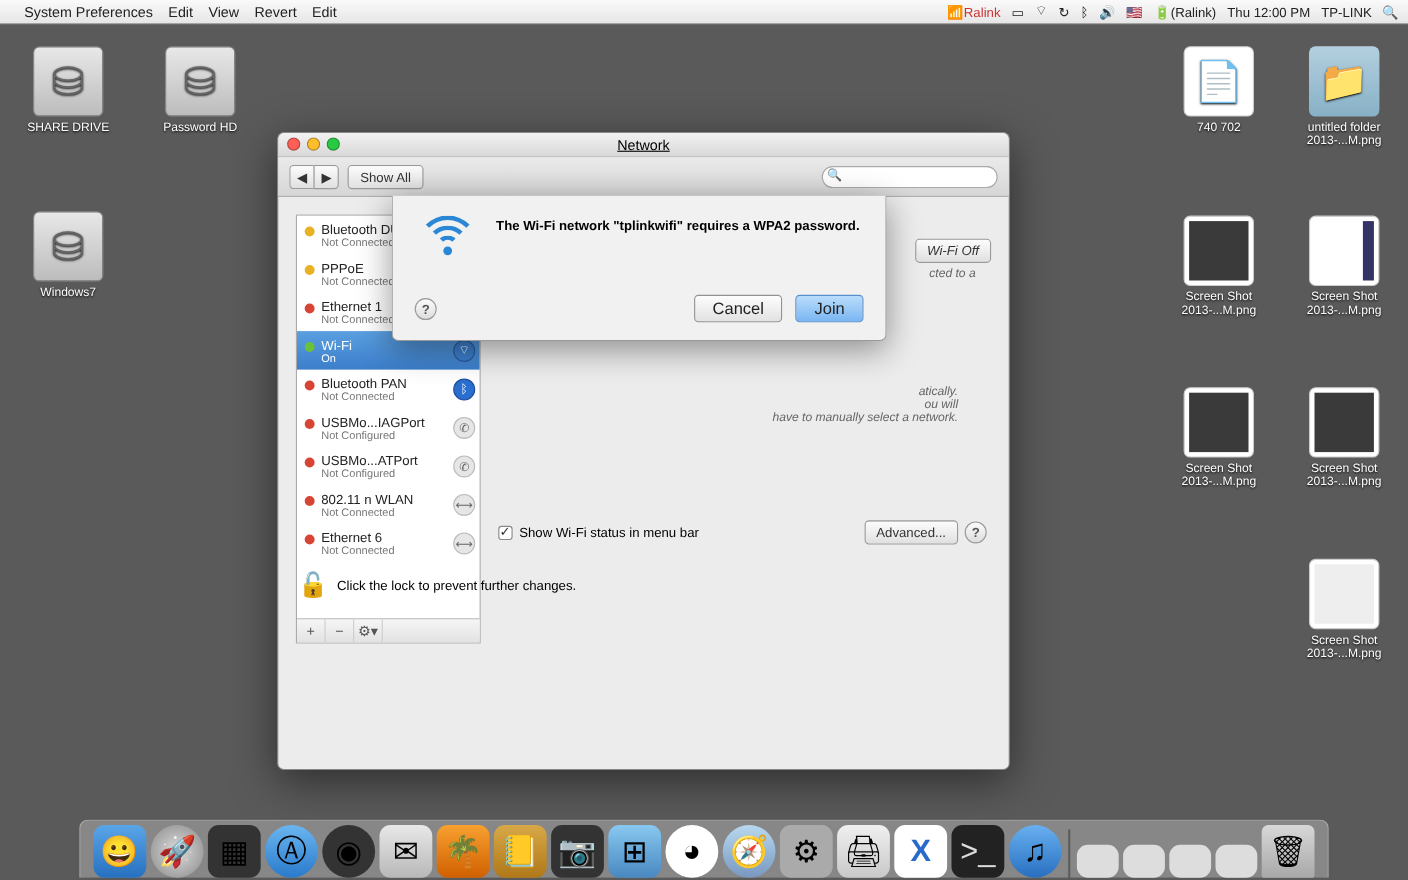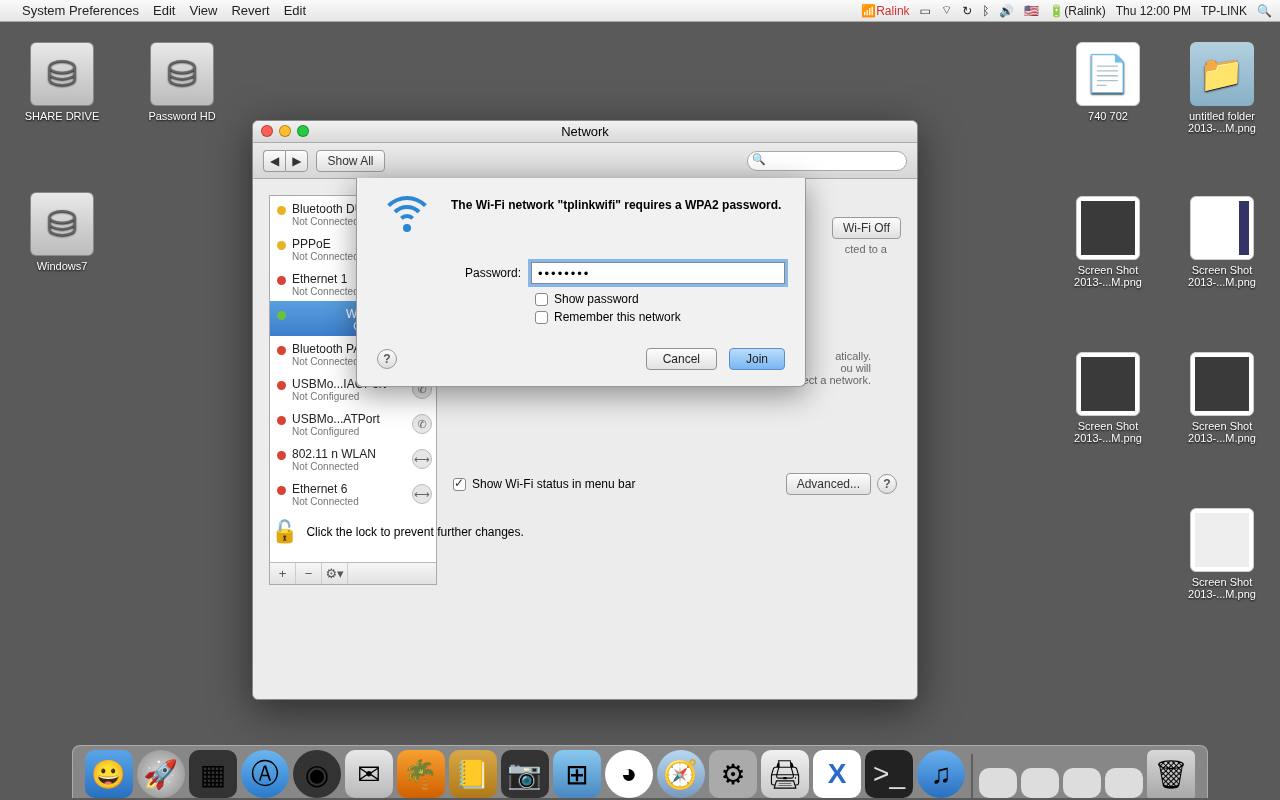--- a/index.html
+++ b/index.html
@@ -17,49 +17,49 @@
 .desktop-icon { position: absolute; width: 100px; text-align: center; color: #fff; font-size: 11px; text-shadow: 0 1px 2px #000; }
 .desktop-icon .glyph { width: 64px; height: 64px; margin: 0 auto 4px; background: #c8c8c8; border-radius: 6px; display:flex; align-items:center; justify-content:center; font-size: 36px; color:#666; }
 .desktop-icon.hd .glyph { background: linear-gradient(#e8e8e8,#bcbcbc); border: 1px solid #888; }
 .desktop-icon.file .glyph { background: #fff; border:1px solid #ccc; }
 .desktop-icon.folder .glyph { background: linear-gradient(#b3d0df,#87b0c6); }
 .desktop-icon.thumb .glyph { background: #fff; border:1px solid #ccc; padding:4px; }
 .desktop-icon.thumb .glyph .inner { width:100%; height:100%; background:#3a3a3a; }
 
 
 .window { position: absolute; left: 252px; top: 120px; width: 666px; height: 580px; background: #ececec; border: 1px solid #888; border-radius: 6px; box-shadow: 0 10px 40px rgba(0,0,0,0.5); }
-.titlebar { height: 22px; background: linear-gradient(#f2f2f2,#d8d8d8); border-bottom: 1px solid #aaa; border-radius: 6px 6px 0 0; display:flex; align-items:center; justify-content:center; font-size:13px; position: relative; }
+.titlebar { height: 22px; background: linear-gradient(#f2f2f2,#d8d8d8); border-bottom: 1px solid #aaa; border-radius: 6px 6px 0 0; display:flex; align-items:center; justify-content:center; font-size:13px; position: relative; text-decoration: underline; }
 .traffic { position:absolute; left:8px; top:4px; display:flex; gap:6px; }
 .traffic span { width: 12px; height:12px; border-radius:50%; border:1px solid rgba(0,0,0,0.3); }
 .tl-close{background:#ff5f57;} .tl-min{background:#ffbd2e;} .tl-max{background:#28ca42;}
 .toolbar { height: 36px; background: linear-gradient(#eaeaea,#d6d6d6); border-bottom:1px solid #aaa; display:flex; align-items:center; padding:0 10px; gap:8px; }
 .tbtn { background: linear-gradient(#fcfcfc,#e0e0e0); border:1px solid #9a9a9a; border-radius:4px; font-size:12px; padding:3px 10px; color:#333; }
 .nav-btns{display:flex;} .nav-btns .tbtn{padding:3px 6px;}
 .nav-btns .tbtn:first-child{border-radius:4px 0 0 4px; border-right:none;} .nav-btns .tbtn:last-child{border-radius:0 4px 4px 0;}
 .search { margin-left:auto; width: 160px; height:20px; border:1px solid #aaa; border-radius:10px; background:#fff; font-size:11px; padding-left:20px; position:relative;}
 .search::before{content:"🔍"; position:absolute; left:4px; top:1px; font-size:11px; color:#999;}
 
 .window-body { padding: 16px; position: relative; }
 
 .net-panel { display:flex; gap:14px; }
 .sidebar { width: 168px; background:#fff; border:1px solid #aaa; height: 390px; position:relative; }
 .sb-item { padding: 6px 8px 4px 22px; border-bottom: 0px; position:relative; }
 .sb-item .dot { position:absolute; left:7px; top:10px; width:9px; height:9px; border-radius:50%; }
 .dot.green{background:#6ac23b;} .dot.yellow{background:#e8b322;} .dot.red{background:#d74434;}
 .sb-item .name{font-size:12px; color:#222; white-space:nowrap; overflow:hidden; text-overflow:ellipsis;}
 .sb-item .stat{font-size:10px; color:#777;}
-.sb-item.selected{ background: linear-gradient(#5a9fe0,#3c7ecb); text-align: center; }
+.sb-item.selected{ background: linear-gradient(#5a9fe0,#3c7ecb); }
 .sb-item.selected .name,.sb-item.selected .stat{color:#fff;}
 .sb-item .proto-icon{position:absolute; right:4px; top:8px; width:20px; height:20px; border-radius:50%; background:#e6e6e6; border:1px solid #bbb; font-size:11px; display:flex; align-items:center; justify-content:center; color:#666;}
 .sb-item.selected .proto-icon{background:#3c7ecb;border-color:#2a5a99;color:#fff;}
 .sb-item.bt .proto-icon{background:#2a6fcf;color:#fff;border-color:#1a4a99;}
 .sb-footer{position:absolute;bottom:0;left:0;right:0;height:22px;background:linear-gradient(#f6f6f6,#e2e2e2);border-top:1px solid #bbb;display:flex;}
 .sb-footer span{width:26px;border-right:1px solid #ccc;text-align:center;font-size:13px;line-height:21px;color:#555;}
 
-.main-area { flex:1; position:relative; font-size:12px;}
+.main-area { flex:1; position:relative; font-size:12px;font-style:italic;}
 .status-row{position:absolute; top:22px; right:0; display:flex;align-items:center;gap:10px;}
 .help-btn{width:20px;height:20px;border-radius:50%;background:linear-gradient(#fcfcfc,#ddd);border:1px solid #999;font-size:12px;text-align:center;line-height:18px;color:#555;font-weight:bold;}
 .main-note{position:absolute; top:155px; left:70px; right:30px; font-size:11px; color:#666; text-align:right;}
 
 .show-status-row{position:absolute; bottom:106px; left:200px; right:20px; display:flex; align-items:center; font-size:12px; gap:6px;}
 .show-status-row .check{width:13px;height:13px;border:1px solid #888;border-radius:3px;background:#fff;position:relative;}
 .show-status-row .check.checked::after{content:"✓";position:absolute;left:0;top:-3px;font-size:12px;color:#333;}
 .adv-btn{margin-left:auto;}
 
 .lock-row{position:absolute; bottom:56px; left:18px; right:18px; display:flex; align-items:center; font-size:12px; gap:8px;}
@@ -78,21 +78,21 @@
 .wifi-dot{position:absolute;width:8px;height:8px;background:#2a87d6;border-radius:50%;left:26px;top:28px;}
 .sheet-msg{font-size:12px; font-weight:bold; flex:1; padding-top:2px;}
 .sheet-form{margin-top:18px; margin-left:74px;}
 .form-row{display:flex; align-items:center; gap:10px; margin-bottom:8px; font-size:12px;}
 .form-row label{width:70px; text-align:right;}
 .pwd-input{flex:1; height:22px; border:1px solid #888; background:#fff; padding:0 6px; font-size:13px; letter-spacing:2px; box-shadow: 0 0 0 3px rgba(90,160,230,0.7); outline:none;}
 .chk-row{display:flex;align-items:center;gap:6px;font-size:12px;margin-left:84px;margin-bottom:4px;}
 .chk{width:13px;height:13px;border:1px solid #888;border-radius:3px;background:#fff;}
 .sheet-btns{display:flex; justify-content:flex-end; gap:12px; margin-top:24px; align-items:center;}
 .sheet .help-btn{margin-right:auto;}
-.btn{background:linear-gradient(#fdfdfd,#e2e2e2); border:1px solid #929292; border-radius:4px; padding:3px 16px; font-size:12px; color:#222;text-align:right;}
+.btn{background:linear-gradient(#fdfdfd,#e2e2e2); border:1px solid #929292; border-radius:4px; padding:3px 16px; font-size:15px; color:#222;text-align:right;}
 .btn.primary{background:linear-gradient(#baddfb,#7ab6f2); border-color:#5a8fcf;}
 
 
 .dock{position:absolute; bottom:2px; left:50%; transform:translateX(-50%); display:flex; align-items:flex-end; gap:4px; padding:4px 12px 0; background: rgba(220,220,220,0.35); border-radius:8px 8px 0 0; border:1px solid rgba(255,255,255,0.3); border-bottom:none;}
 .dock-item{width:48px;height:48px;border-radius:10px;display:flex;align-items:center;justify-content:center;font-size:28px;position:relative;}
 .dock-sep{width:2px;height:44px;background:rgba(0,0,0,0.3);margin:0 2px;}
 .di-finder{background:linear-gradient(#5aa5e8,#2770c0);} 
 .di-launch{background:radial-gradient(#ddd,#888);border-radius:50%;}
 .di-mc{background:#333;}
 .di-appstore{background:linear-gradient(#6ab5f0,#2a7acb);border-radius:50%;}
@@ -306,34 +306,20 @@
 <div class="sheet">
   <div class="sheet-head">
     <div class="wifi-big">
       <div class="arc arc1"></div>
         <div class="arc arc2"></div>
         <div class="arc arc3"></div>
         <div class="wifi-dot"></div>
     </div>
     <div class="sheet-msg">The Wi-Fi network "tplinkwifi" requires a WPA2 password.</div>
   </div>
-  <div class="sheet-form">
-    <div class="form-row">
-      <label>Password:</label>
-      <input class="pwd-input" type="text" value="••••••••" style="">
-    </div>
-    <div class="chk-row">
-        <span class="chk"></span>
-        <span>Show password</span>
-      </div>
-    <div class="chk-row">
-        <span class="chk"></span>
-        <span>Remember this network</span>
-      </div>
-  </div>
   <div class="sheet-btns">
     <span class="help-btn">?</span>
     <span class="btn">Cancel</span>
     <span class="btn primary">Join</span>
   </div>
 </div>
 
 <div class="dock">
   <div class="dock-item di-finder">😀</div>
   <div class="dock-item di-launch">🚀</div>

